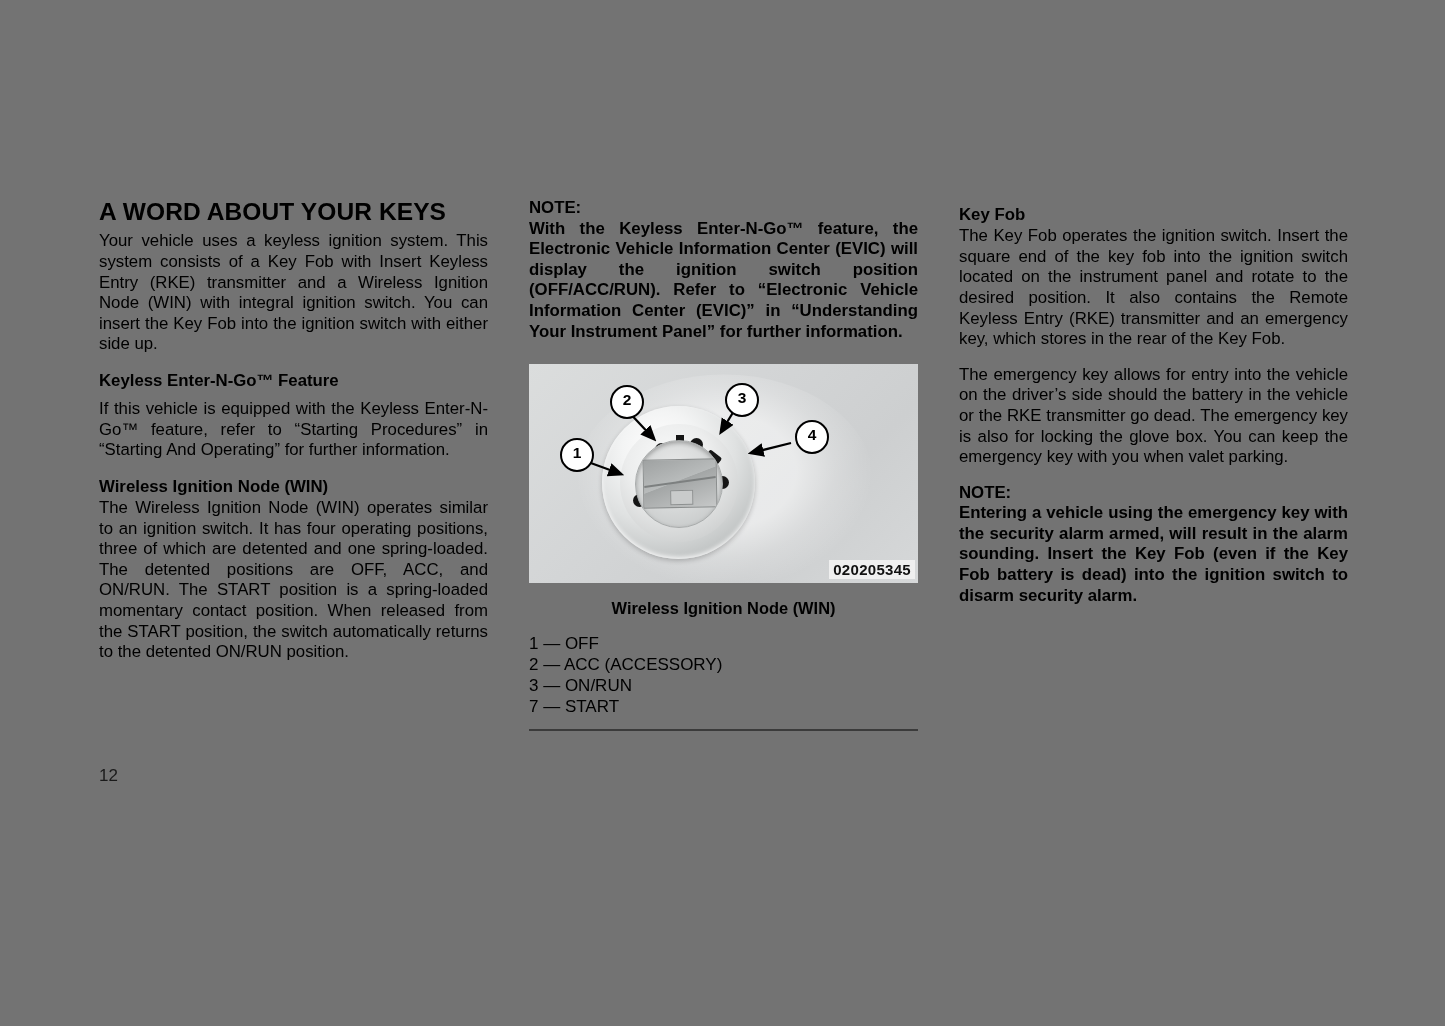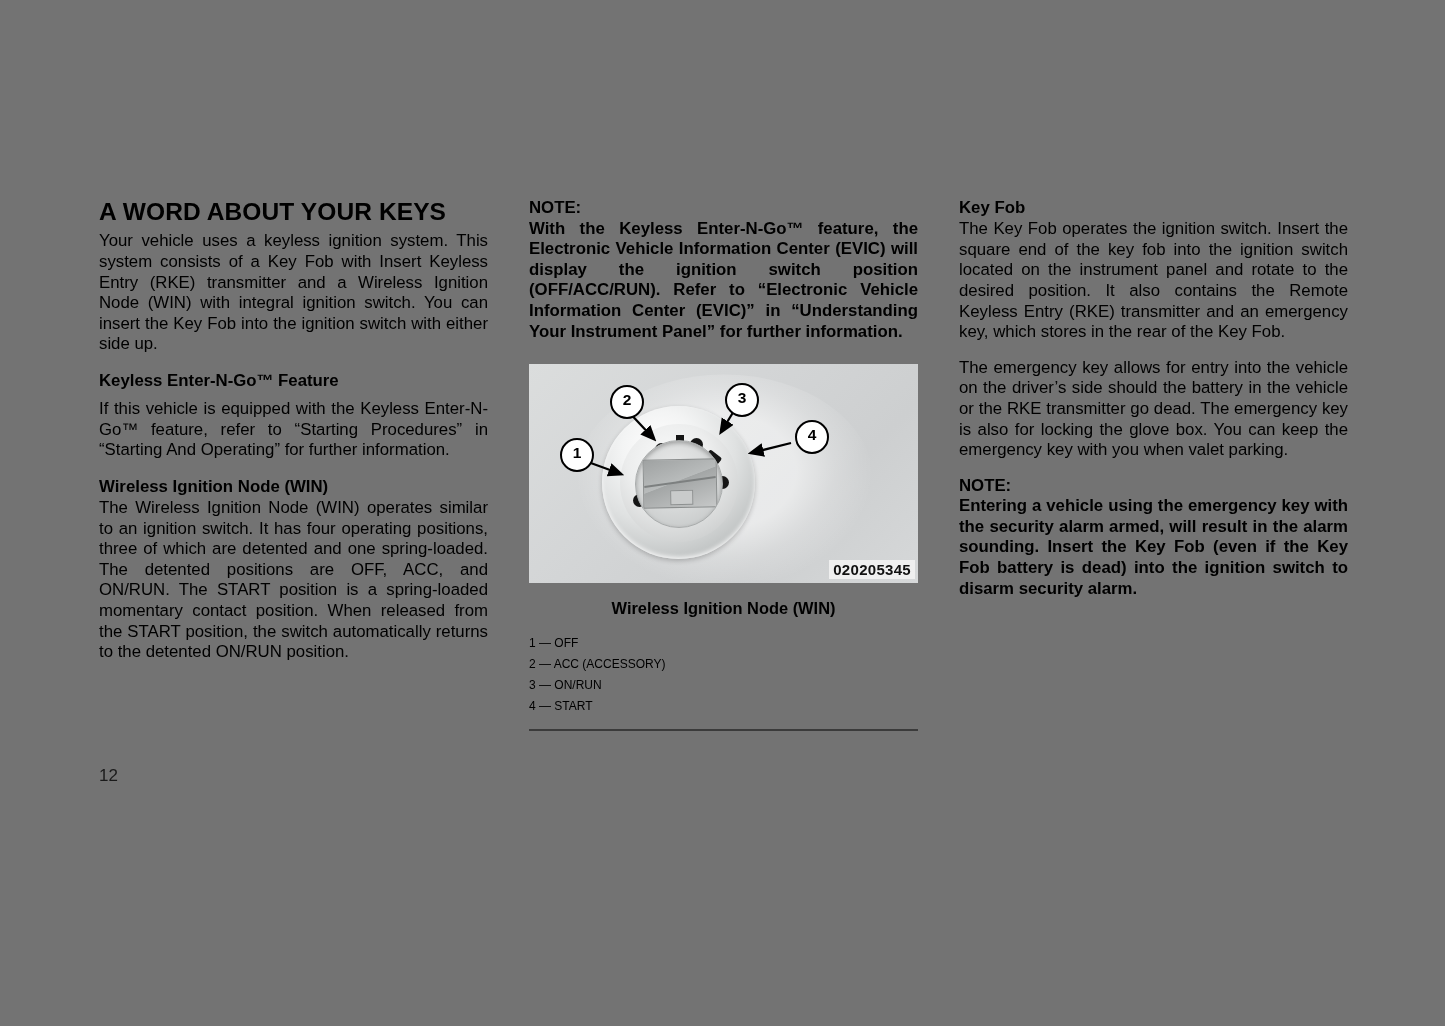--- a/index.html
+++ b/index.html
@@ -230,21 +230,21 @@
   .fig-caption {
     text-align: center;
     font-size: 16.4px;
     font-weight: bold;
     margin: 16px 0 0 0;
     line-height: 1.2;
   }
 
   .legend {
     margin: 14px 0 0 0;
-    font-size: 12px;
+    font-size: 17px;
     line-height: 21px;
   }
   .legend-row { white-space: nowrap; }
 
   hr.legend-rule {
     border: none;
     border-top: 2.2px solid #3b3b3b;
     margin: 12px 0 0 0;
     width: 100%;
   }
@@ -325,29 +325,29 @@
 
           <div class="imgcode">020205345</div>
         </div>
 
         <p class="fig-caption">Wireless Ignition Node (WIN)</p>
 
         <div class="legend">
           <div class="legend-row">1 — OFF</div>
           <div class="legend-row">2 — ACC (ACCESSORY)</div>
           <div class="legend-row">3 — ON/RUN</div>
-          <div class="legend-row">4 — START</div>
+          <div class="legend-row">7 — START</div>
         </div>
 
         <hr class="legend-rule">
       </div>
     </div>
 
     <div class="col">
-      <h2 class="sub-title tight" style="margin-top:0;">Key Fob</h2>
+      <h2 class="sub-title tight" style="margin-top:7px;">Key Fob</h2>
 
       <p class="body-text">The Key Fob operates the ignition switch. Insert the square end of the key fob into the ignition switch located on the instrument panel and rotate to the desired position. It also contains the Remote Keyless Entry (RKE) transmitter and an emergency key, which stores in the rear of the Key Fob.</p>
 
       <p class="body-text">The emergency key allows for entry into the vehicle on the driver’s side should the battery in the vehicle or the RKE transmitter go dead. The emergency key is also for locking the glove box. You can keep the emergency key with you when valet parking.</p>
 
       <p class="note-label">NOTE:</p>
 
       <p class="note-body">Entering a vehicle using the emergency key with the security alarm armed, will result in the alarm sounding. Insert the Key Fob (even if the Key Fob battery is dead) into the ignition switch to disarm security alarm.</p>
 
     </div>

